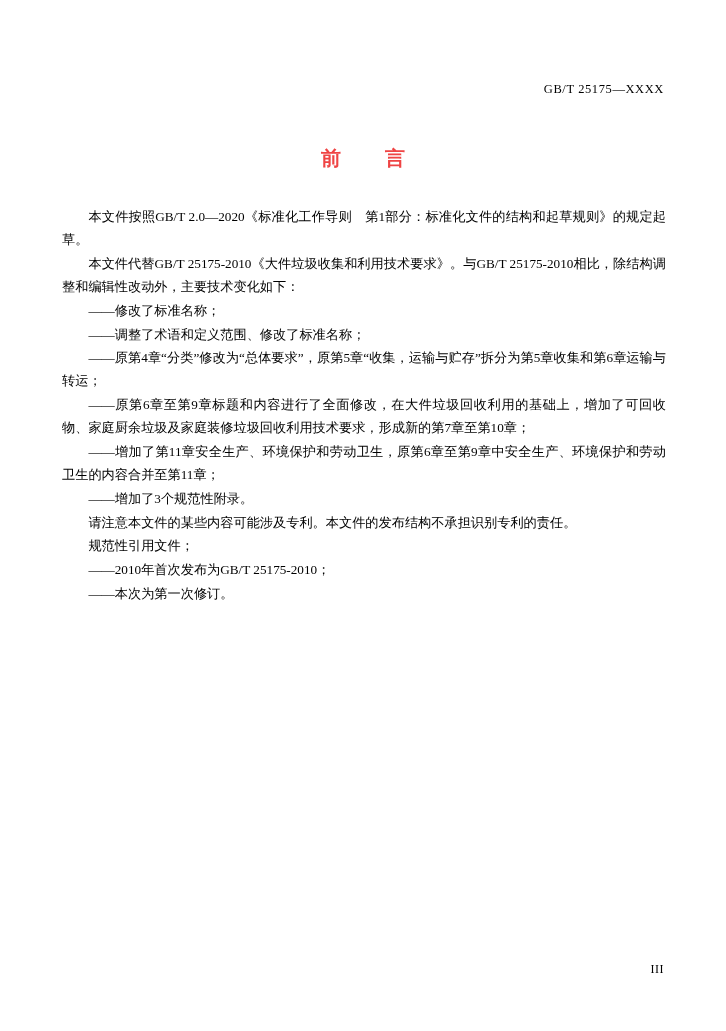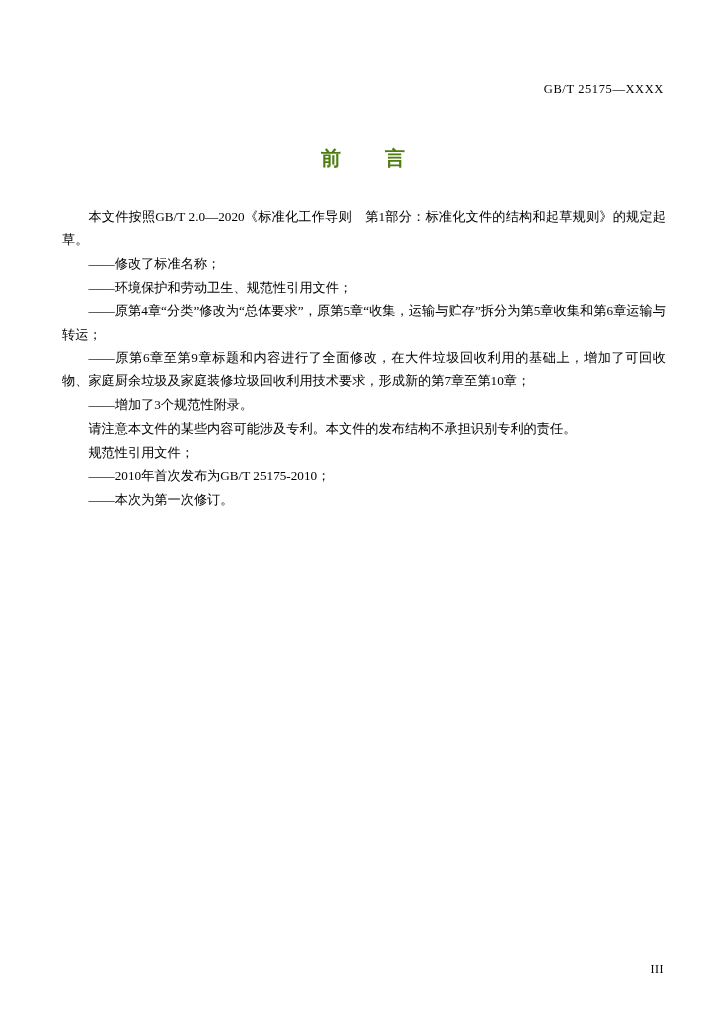--- a/index.html
+++ b/index.html
@@ -34,21 +34,21 @@
     position: absolute;
     top: 145px;
     left: 0;
     right: 0;
     text-align: center;
     font-family: Liberation Mono, monospace;
     font-size: 20px;
     font-weight: bold;
     letter-spacing: 12px;
     text-indent: 12px;
-    color: #4d7c0f;
+    color: #ef4444;
   }
   .body-block {
     position: absolute;
     top: 205px;
     left: 62px;
     width: 604px;
   }
   p.para {
     margin: 0 0 0.5px 0;
     font-size: 13.2px;
@@ -78,24 +78,26 @@
 <body>
 
 <div class="page">
 
   <div class="header-std">GB/T  25175—XXXX</div>
 
   <div class="doc-title">前　言</div>
 
   <div class="body-block">
     <p class="para indent2">本文件按照GB/T 2.0—2020《标准化工作导则　第1部分：标准化文件的结构和起草规则》的规定起草。</p>
+    <p class="para indent2">本文件代替GB/T 25175-2010《大件垃圾收集和利用技术要求》。与GB/T 25175-2010相比，除结构调整和编辑性改动外，主要技术变化如下：</p>
     <p class="para dash">——修改了标准名称；</p>
-    <p class="para dash">——环境保护和劳动卫生、规范性引用文件；</p>
+    <p class="para dash">——调整了术语和定义范围、修改了标准名称；</p>
     <p class="para dash">——原第4章“分类”修改为“总体要求”，原第5章“收集，运输与贮存”拆分为第5章收集和第6章运输与转运；</p>
     <p class="para dash">——原第6章至第9章标题和内容进行了全面修改，在大件垃圾回收利用的基础上，增加了可回收物、家庭厨余垃圾及家庭装修垃圾回收利用技术要求，形成新的第7章至第10章；</p>
+    <p class="para dash">——增加了第11章安全生产、环境保护和劳动卫生，原第6章至第9章中安全生产、环境保护和劳动卫生的内容合并至第11章；</p>
     <p class="para dash">——增加了3个规范性附录。</p>
     <p class="para indent2">请注意本文件的某些内容可能涉及专利。本文件的发布结构不承担识别专利的责任。</p>
     <p class="para indent2">规范性引用文件；</p>
     <p class="para dash">——2010年首次发布为GB/T 25175-2010；</p>
     <p class="para dash">——本次为第一次修订。</p>
   </div>
 
   <div class="footer-page">III</div>
 
 </div>

